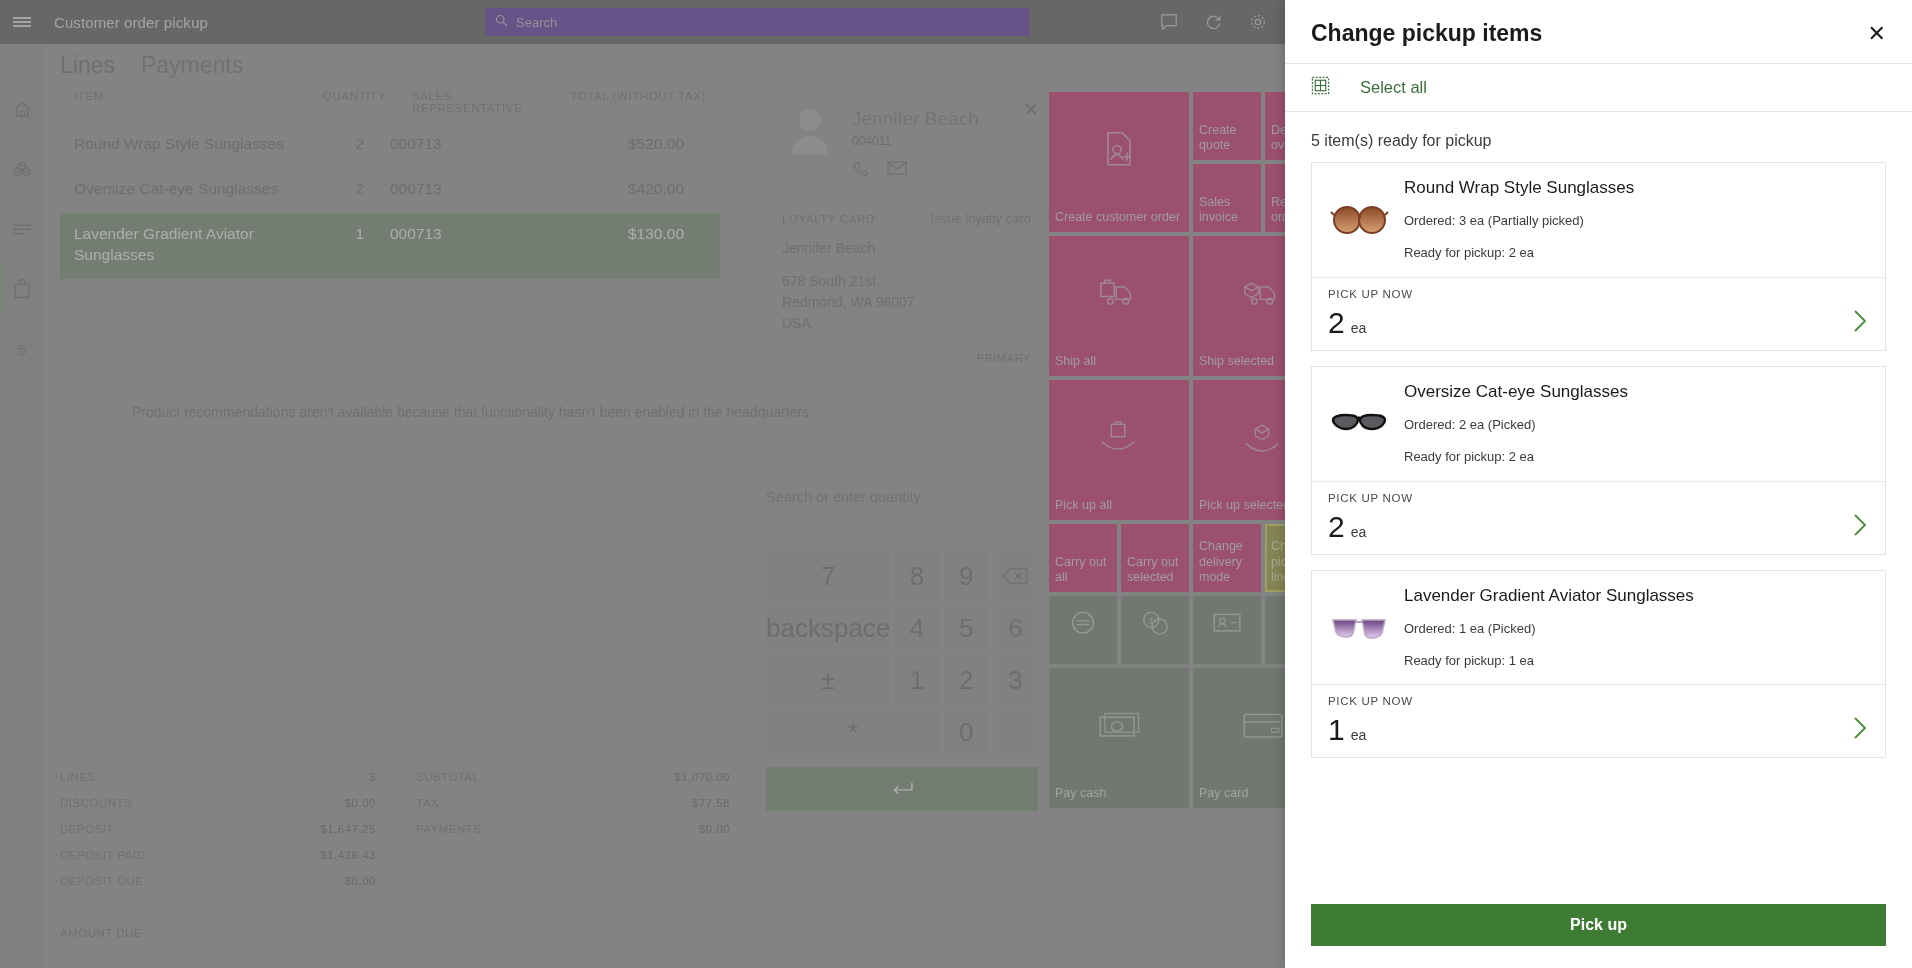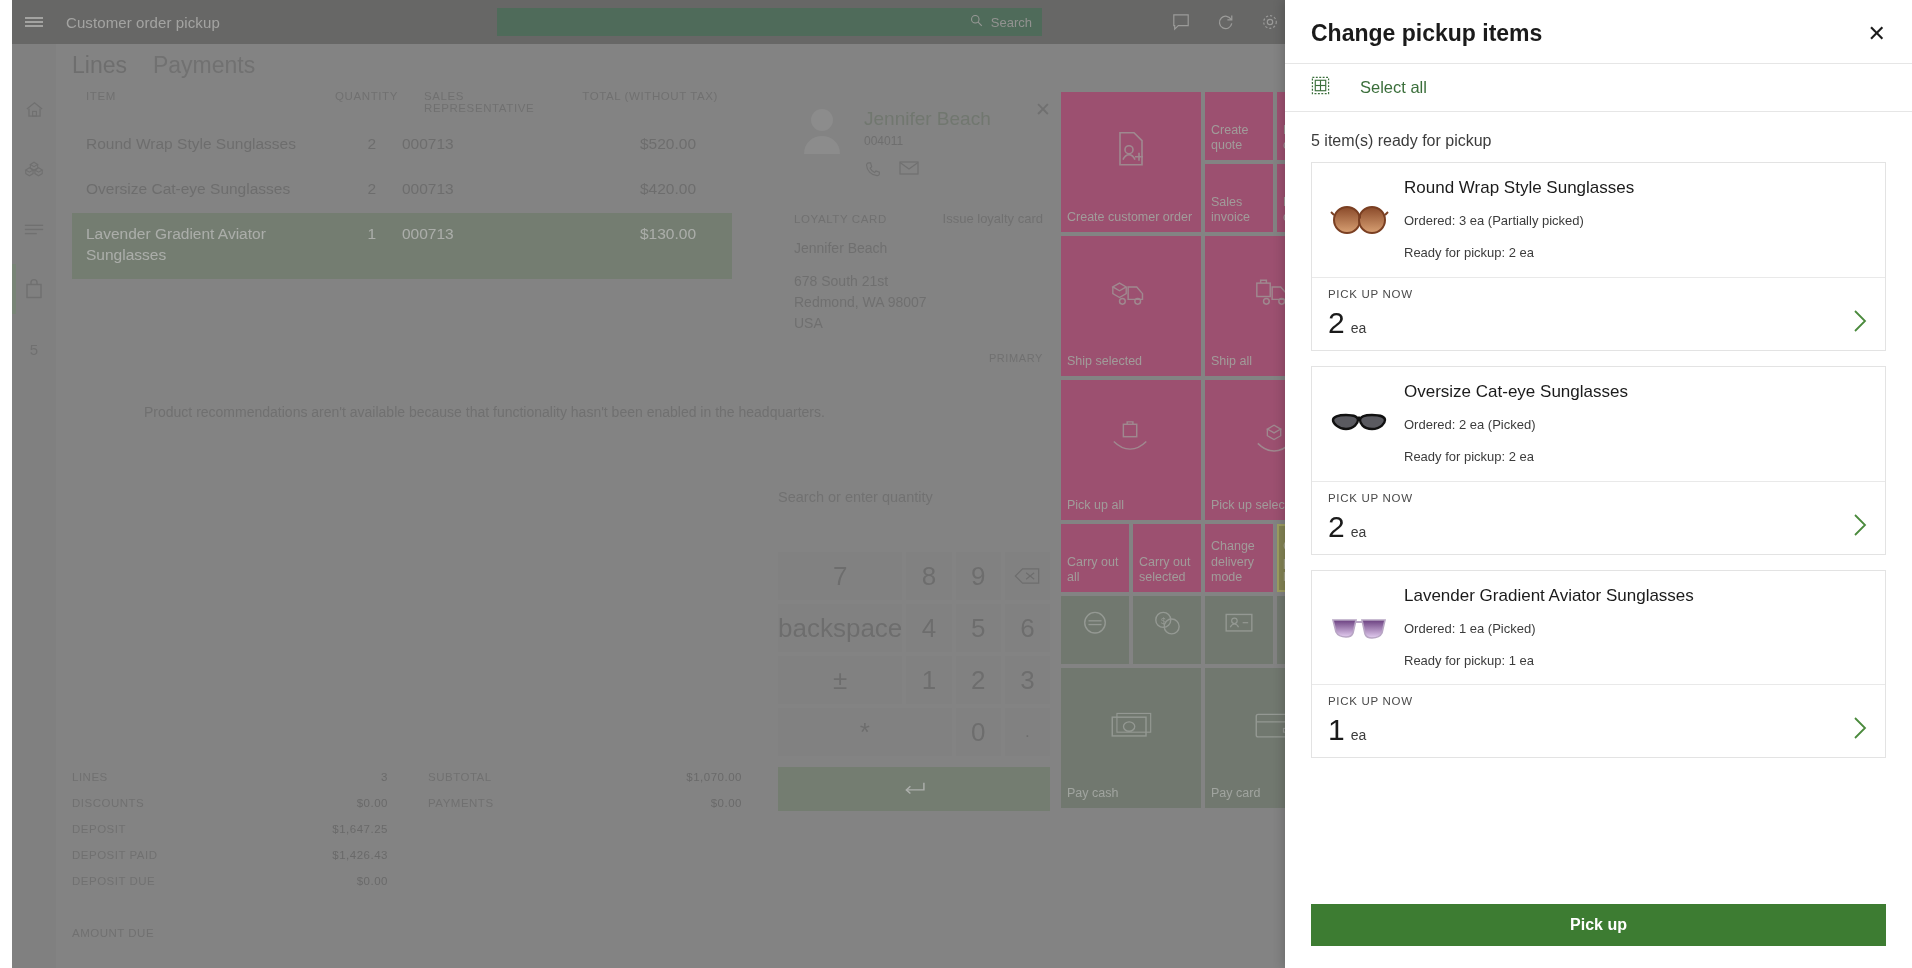--- a/index.html
+++ b/index.html
@@ -5,21 +5,21 @@
   * { box-sizing: border-box; margin: 0; padding: 0; }
   html, body {
     width: 1912px; height: 968px;
     overflow: hidden;
     font-family: "Liberation Sans", sans-serif;
     background: #ffffff;
   }
 
   
   #app {
-    position: absolute; top: 0; left: 12px;
+    position: absolute; top: 0; left: 0;
     width: 1285px; height: 968px;
     overflow: hidden;
     background: #878787;
     padding-left: 8px;
   }
   
   #scrim {
     position: absolute; inset: 0;
     background: rgba(128,128,128,0.55);
     z-index: 50; pointer-events: none;
@@ -29,21 +29,21 @@
   .topbar {
     position: absolute; top: 0; left: 0; right: 0; height: 44px;
     background: #4a4a48;
     display: flex; align-items: center;
   }
   .hamburger { width: 44px; height: 44px; display:flex; align-items:center; justify-content:center; }
   .hamburger span { display:block; width:18px; height:2px; background:#cfcfcb; margin:2px 0; }
   .app-title { color:#cfcfcb; font-size:15px; margin-left:10px; letter-spacing:.1px; }
   .searchbox {
     position:absolute; left:485px; top:8px; width:545px; height:28px;
-    background:#14532d; display:flex; align-items:center; padding:0 10px; gap:8px;justify-content:flex-end;
+    background:#4c1d95; display:flex; align-items:center; padding:0 10px; gap:8px;
   }
   .searchbox .ico { color:#b6b6b2; font-size:13px; }
   .searchbox .ph { color:#a9a9a5; font-size:13px; }
   .topicons { position:absolute; right:0; top:0; height:44px; display:flex; align-items:center; gap:26px; padding-right:18px;}
   .topicons svg { display:block; }
 
   
   .rail {
     position:absolute; left:0; top:44px; bottom:0; width:44px;
     background:#818181;
@@ -303,20 +303,24 @@
             <span>AMOUNT DUE</span>
             <span class="tot-val"></span>
           </div>
         </div>
         <div class="tot-col right">
           <div class="tot-row">
             <span>SUBTOTAL</span>
             <span class="tot-val">$1,070.00</span>
           </div>
           <div class="tot-row">
+            <span>TAX</span>
+            <span class="tot-val">$77.58</span>
+          </div>
+          <div class="tot-row">
             <span>PAYMENTS</span>
             <span class="tot-val">$0.00</span>
           </div>
         </div>
       </div>
     </div>
 
     <div class="cust">
       <div class="close">✕</div>
       <div class="cust-top">
@@ -411,40 +415,40 @@
       <div class="tile">
         <span class="lbl">Sales invoice</span>
       </div>
       <div class="tile">
         <span class="lbl">Recall order</span>
       </div>
 
       <div class="tile w2 h2">
         <span class="gl">
           <svg width="44" height="32" viewBox="0 0 46 32">
+              <rect x="4" y="6" width="14" height="14" fill="none" stroke="#c9bdba" stroke-width="1.5"></rect>
+              <path d="M8 6V3h6v3" fill="none" stroke="#c9bdba" stroke-width="1.5"></path>
+              <path d="M20 10h9l6 7v6H20z" fill="none" stroke="#c9bdba" stroke-width="1.5"></path>
+              <circle cx="14" cy="25" r="3" fill="none" stroke="#c9bdba" stroke-width="1.5"></circle>
+              <circle cx="30" cy="25" r="3" fill="none" stroke="#c9bdba" stroke-width="1.5"></circle>
+            </svg>
+        </span>
+        <span class="lbl">Ship all</span>
+      </div>
+      <div class="tile w2 h2">
+        <span class="gl">
+          <svg width="44" height="32" viewBox="0 0 46 32">
               <path d="M4 10l7-4 7 4-7 4z" fill="none" stroke="#c9bdba" stroke-width="1.4"></path>
               <path d="M4 10v7l7 4 7-4v-7" fill="none" stroke="#c9bdba" stroke-width="1.4"></path>
               <path d="M20 10h9l6 7v6H20z" fill="none" stroke="#c9bdba" stroke-width="1.5"></path>
               <circle cx="14" cy="25" r="3" fill="none" stroke="#c9bdba" stroke-width="1.5"></circle>
               <circle cx="30" cy="25" r="3" fill="none" stroke="#c9bdba" stroke-width="1.5"></circle>
             </svg>
         </span>
         <span class="lbl">Ship selected</span>
-      </div>
-      <div class="tile w2 h2">
-        <span class="gl">
-          <svg width="44" height="32" viewBox="0 0 46 32">
-              <rect x="4" y="6" width="14" height="14" fill="none" stroke="#c9bdba" stroke-width="1.5"></rect>
-              <path d="M8 6V3h6v3" fill="none" stroke="#c9bdba" stroke-width="1.5"></path>
-              <path d="M20 10h9l6 7v6H20z" fill="none" stroke="#c9bdba" stroke-width="1.5"></path>
-              <circle cx="14" cy="25" r="3" fill="none" stroke="#c9bdba" stroke-width="1.5"></circle>
-              <circle cx="30" cy="25" r="3" fill="none" stroke="#c9bdba" stroke-width="1.5"></circle>
-            </svg>
-        </span>
-        <span class="lbl">Ship all</span>
       </div>
 
       <div class="tile w2 h2">
         <span class="gl">
           <svg width="42" height="34" viewBox="0 0 44 34">
               <rect x="14" y="4" width="14" height="13" fill="none" stroke="#c9bdba" stroke-width="1.5"></rect>
               <path d="M18 4V1.5h6V4" fill="none" stroke="#c9bdba" stroke-width="1.5"></path>
               <path d="M4 22c6 6 13 8 17 8s11-2 17-8" fill="none" stroke="#c9bdba" stroke-width="1.5"></path>
             </svg>
         </span>

